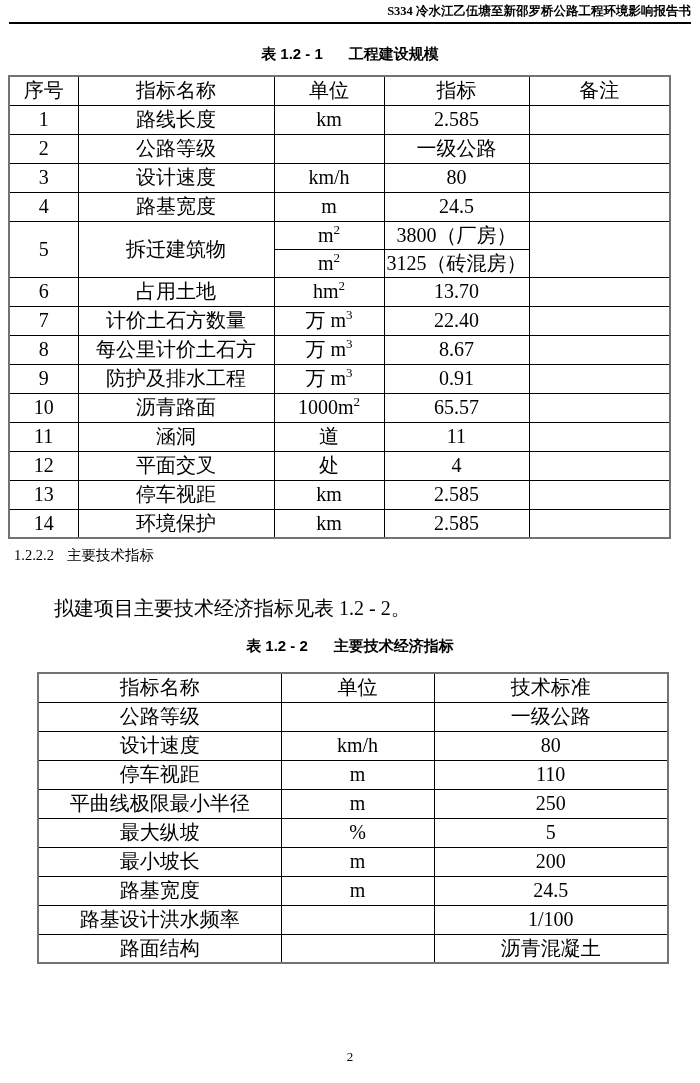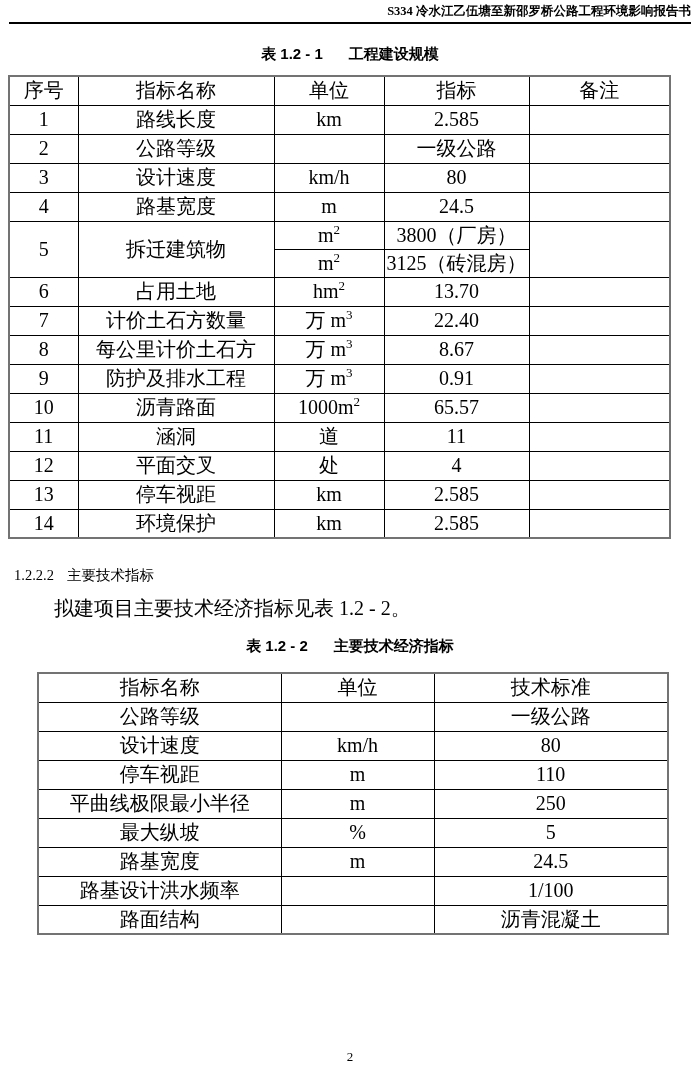--- a/index.html
+++ b/index.html
@@ -46,21 +46,21 @@
     padding:0 2px;
     overflow:hidden;
     white-space:nowrap;
   }
   #t1 td, #t1 th { height:29px; }
   #t1 tr.sub td { height:24px; }
   #t2 td, #t2 th { height:29px; }
   sup { font-size:0.65em; line-height:0; }
 
   .section-heading {
-    position:absolute; top:566px; left:14px;
+    position:absolute; top:546px; left:14px;
     font-size:14.5px; line-height:19px;
   }
   .section-heading .sec-title { margin-left:13px; }
   .body-paragraph {
     position:absolute; top:599px; left:14px; right:14px;
     font-size:20px; line-height:19px;
     text-indent:2em;
   }
   .page-number {
     position:absolute; top:1049px; left:0; width:700px;
@@ -247,20 +247,25 @@
           <td>平曲线极限最小半径</td>
           <td>m</td>
           <td>250</td>
         </tr>
         <tr>
           <td>最大纵坡</td>
           <td>%</td>
           <td>5</td>
         </tr>
         <tr>
+          <td>最小坡长</td>
+          <td>m</td>
+          <td>200</td>
+        </tr>
+        <tr>
           <td>路基宽度</td>
           <td>m</td>
           <td>24.5</td>
         </tr>
         <tr>
           <td>路基设计洪水频率</td>
           <td></td>
           <td>1/100</td>
         </tr>
         <tr>

